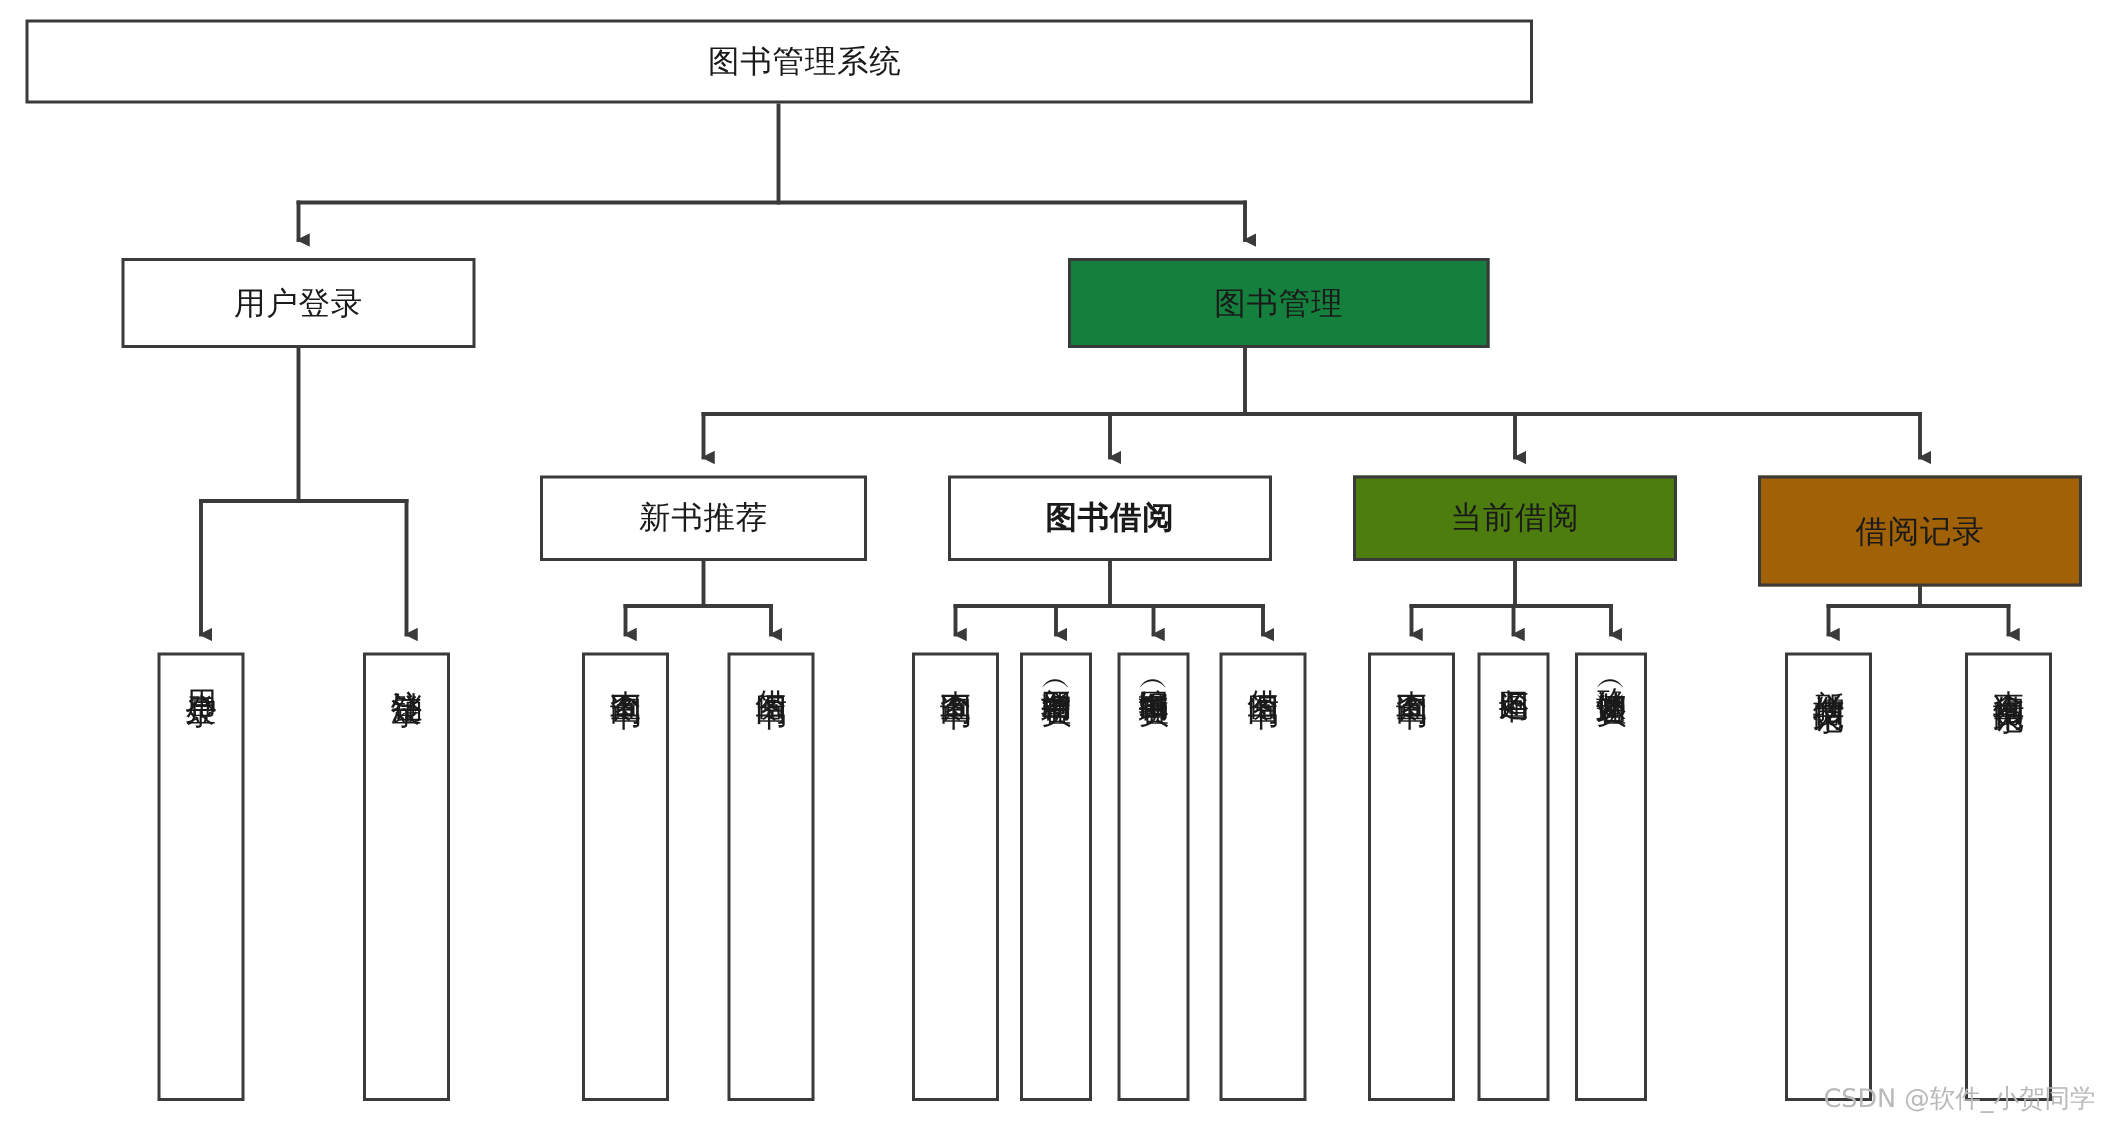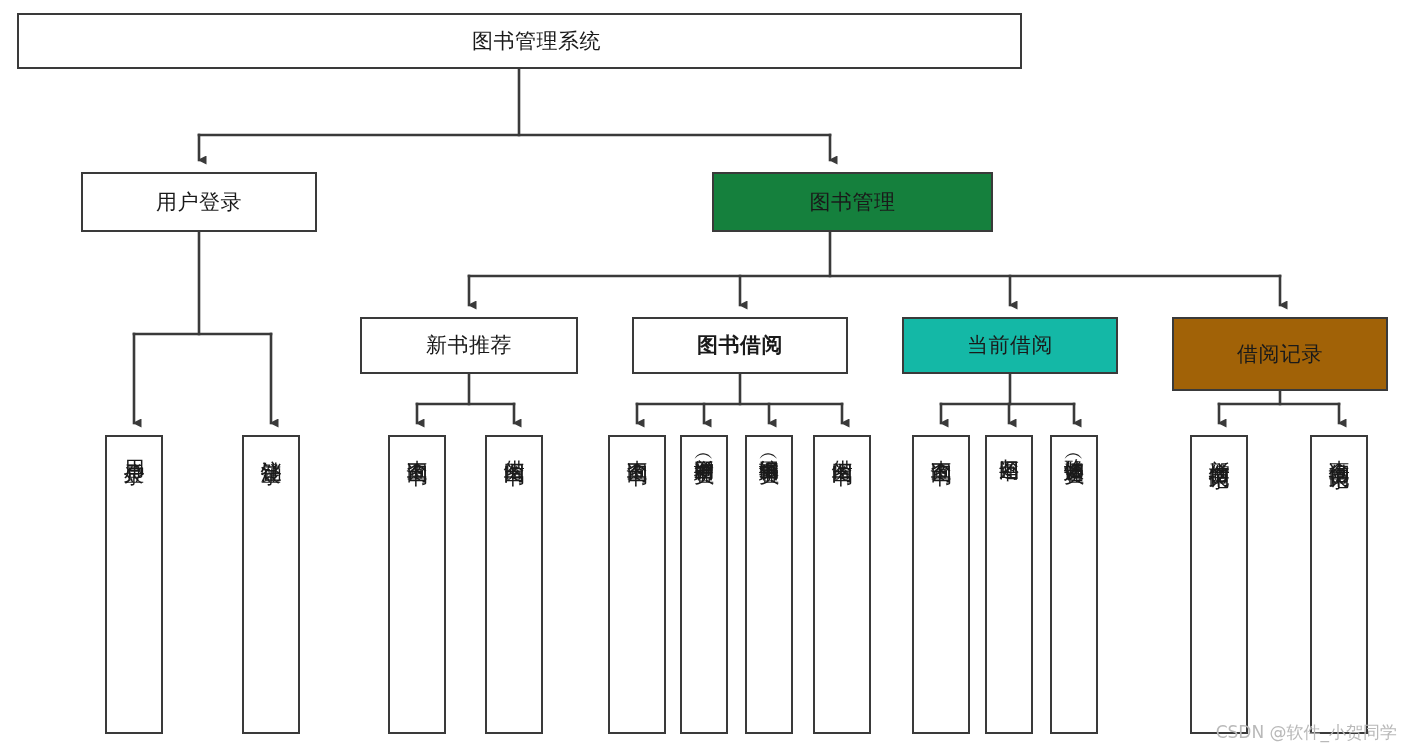--- a/index.html
+++ b/index.html
@@ -135,21 +135,21 @@
   <div class="node" id="n-l2-1" style="left: 712px; top: 172px; width: 281px; height: 60px; border-color: rgb(58, 58, 58); background: #15803d; color: rgb(26, 26, 26);">
     <span class="label">图书管理</span>
   </div>
 
   <div class="node" id="n-l3-0" style="left: 360px; top: 317px; width: 218px; height: 57px; border-color: rgb(58, 58, 58); background: rgb(255, 255, 255); color: rgb(26, 26, 26);">
     <span class="label">新书推荐</span>
   </div>
   <div class="node" id="n-l3-1" style="left: 632px; top: 317px; width: 216px; height: 57px; border-color: rgb(58, 58, 58); background: rgb(255, 255, 255); color: rgb(26, 26, 26); font-weight: bold;">
     <span class="label">图书借阅</span>
   </div>
-  <div class="node" id="n-l3-2" style="left: 902px; top: 317px; width: 216px; height: 57px; border-color: rgb(58, 58, 58); background: #14b8a6; color: rgb(26, 26, 26);">
+  <div class="node" id="n-l3-2" style="left: 902px; top: 317px; width: 216px; height: 57px; border-color: rgb(58, 58, 58); background: #4d7c0f; color: rgb(26, 26, 26);">
     <span class="label">当前借阅</span>
   </div>
   <div class="node" id="n-l3-3" style="left: 1172px; top: 317px; width: 216px; height: 74px; border-color: rgb(58, 58, 58); background: #a16207; color: rgb(26, 26, 26);">
     <span class="label">借阅记录</span>
   </div>
 
   <div class="node vert" id="n-lf-0" style="left: 105px; top: 435px; width: 58px; height: 299px; border-color: rgb(58, 58, 58); background: rgb(255, 255, 255); color: rgb(26, 26, 26);">
     <span class="label">用户登录</span>
   </div>
   <div class="node vert" id="n-lf-1" style="left: 242px; top: 435px; width: 58px; height: 299px; border-color: rgb(58, 58, 58); background: rgb(255, 255, 255); color: rgb(26, 26, 26);">

